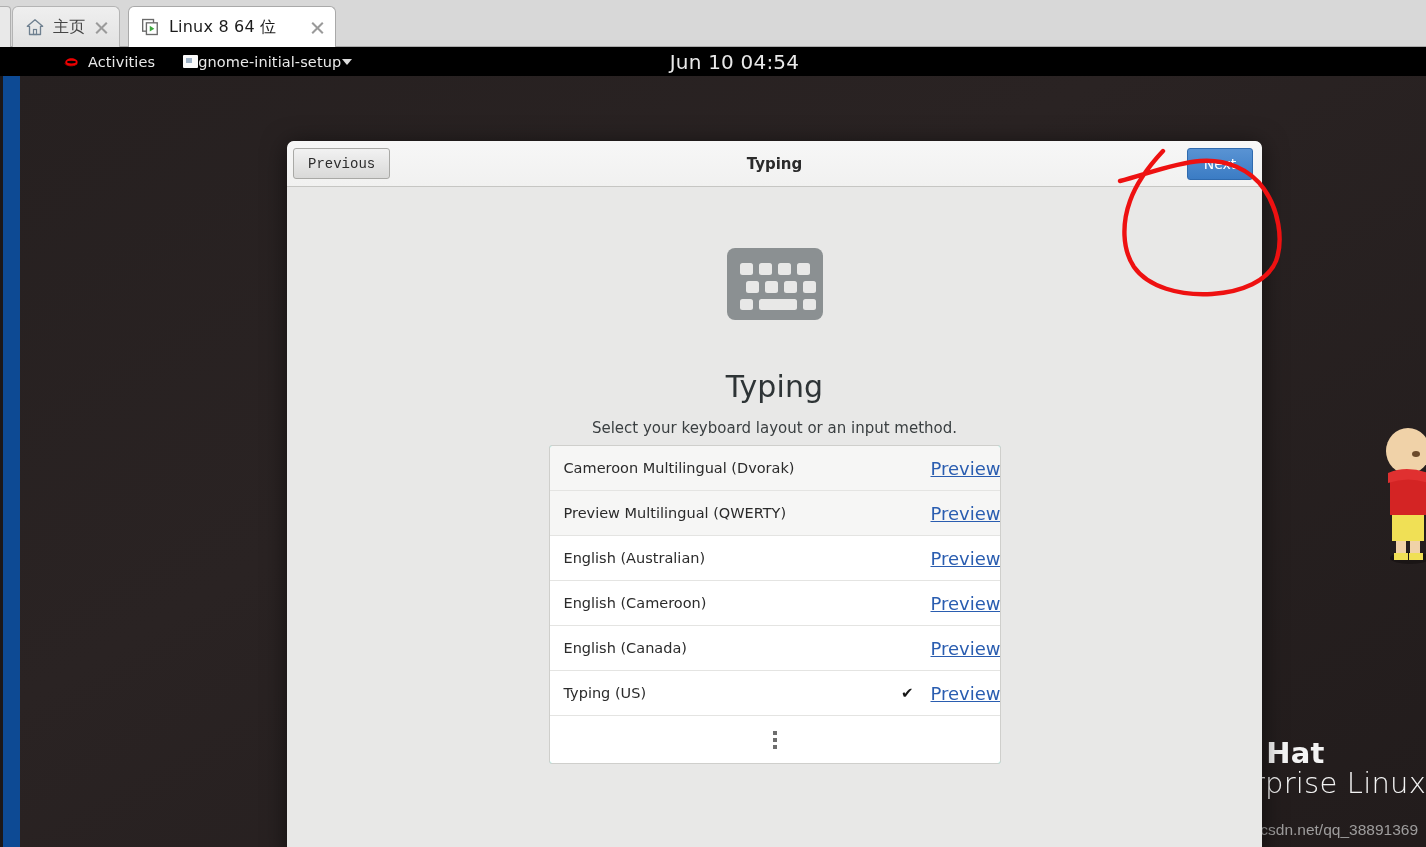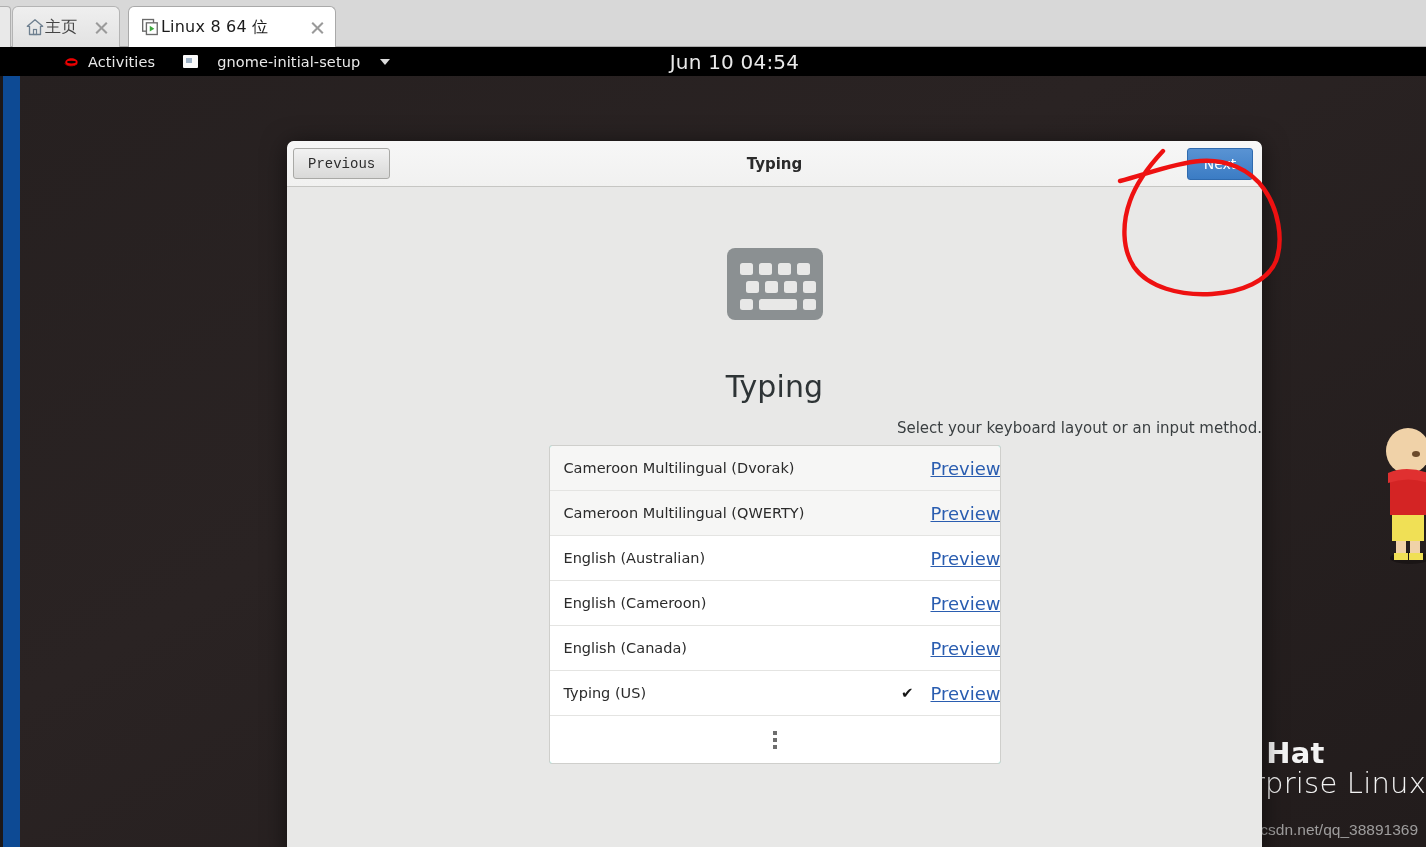--- a/index.html
+++ b/index.html
@@ -38,20 +38,21 @@
     top: 6px;
     height: 41px;
     box-sizing: border-box;
     border: 1px solid #b4b4b4;
     border-bottom: none;
     border-top-left-radius: 6px;
     border-top-right-radius: 6px;
     display: flex;
     align-items: center;
     padding: 0 9px 0 12px;
+    gap: 8px;
   }
   .vmtab.inactive {
     left: 12px;
     width: 108px;
     background: linear-gradient(to bottom, #efefef 0%, #e2e2e2 100%);
   }
   .vmtab.active {
     left: 128px;
     width: 208px;
     background: #ffffff;
@@ -107,21 +108,21 @@
   }
   #activities-btn {
     display: flex; align-items: center; gap: 7px;
     margin-left: 16px;
     height: 29px;
     padding: 0 4px;
   }
   #activities-btn .label { color: #e9e9e9; letter-spacing: .1px; }
   .redhat-ico { width: 18px; height: 14px; }
   #app-menu {
-    display: flex; align-items: center; gap: 19px;
+    display: flex; align-items: center; gap: 0;
     margin-left: 24px;
     height: 29px;
   }
   #app-menu .app-icon {
     width: 15px; height: 13px;
     background: #fafafa;
     border-radius: 1px;
     position: relative;
   }
   #app-menu .app-icon::after {
@@ -275,21 +276,21 @@
     position: absolute;
     left: 0; right: 0; top: 182px;
     text-align: center;
     font-size: 30px;
     color: #2e3436;
     letter-spacing: .1px;
   }
   #page-subheading {
     position: absolute;
     left: 0; right: 0; top: 232px;
-    text-align: right;
+    text-align: center;
     font-size: 15px;
     color: #3a3f41;
   }
 
   
   #layout-list {
     position: absolute;
     left: 50%;
     transform: translateX(-50%);
     top: 258px;
@@ -460,21 +461,21 @@
 
         <div id="layout-list">
 
           <div class="layout-row shaded">
             <span class="name">Cameroon Multilingual (Dvorak)</span>
             <span class="check empty">✔</span>
             <span class="preview-cell"><span class="preview">Preview</span></span>
           </div>
 
           <div class="layout-row shaded">
-            <span class="name">Cameroon Multilingual (QWERTY)</span>
+            <span class="name">Preview Multilingual (QWERTY)</span>
             <span class="check empty">✔</span>
             <span class="preview-cell"><span class="preview">Preview</span></span>
           </div>
 
           <div class="layout-row">
             <span class="name">English (Australian)</span>
             <span class="check empty">✔</span>
             <span class="preview-cell"><span class="preview">Preview</span></span>
           </div>
 

